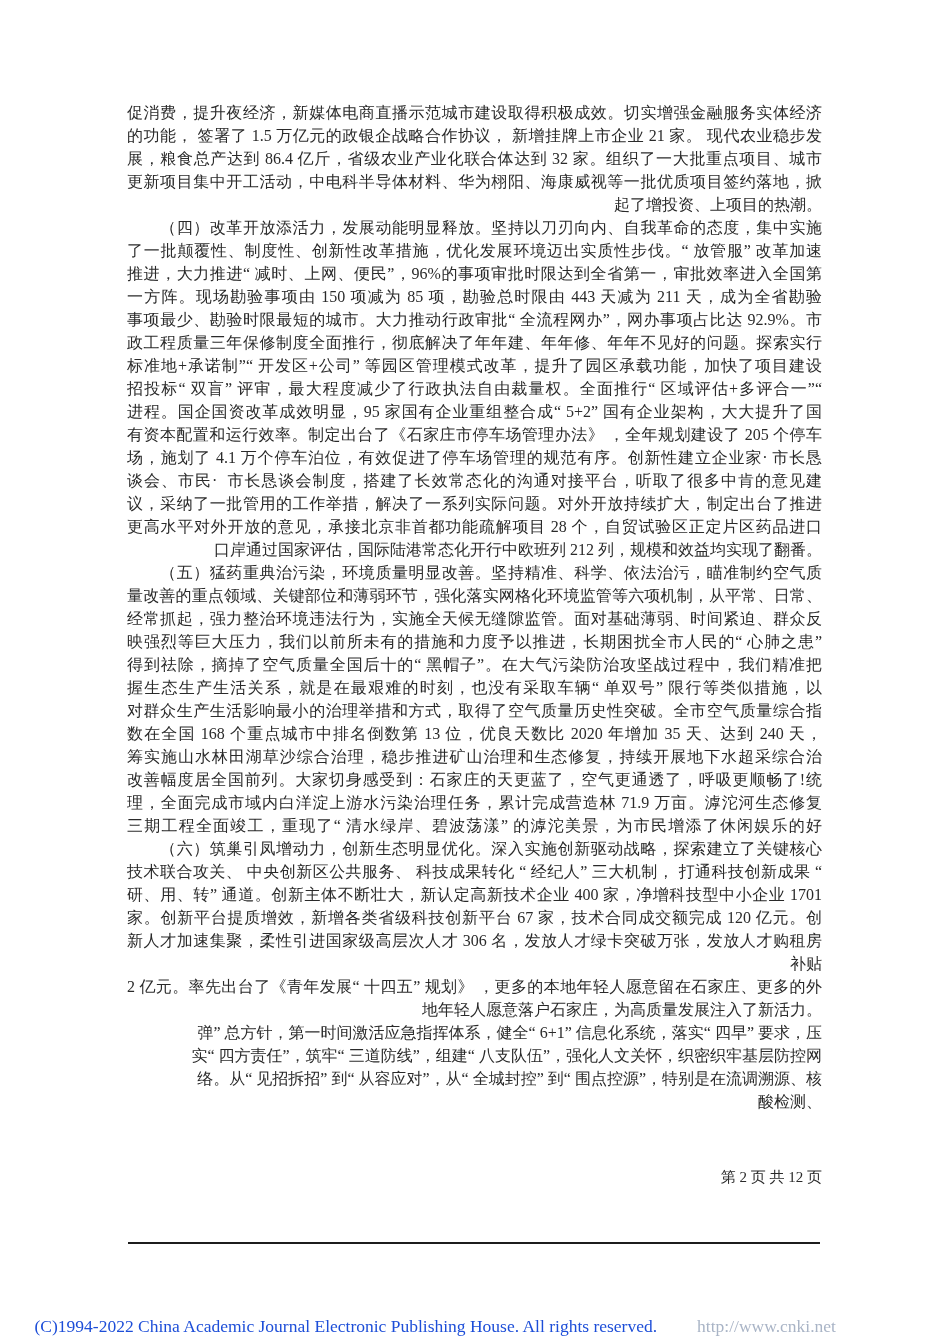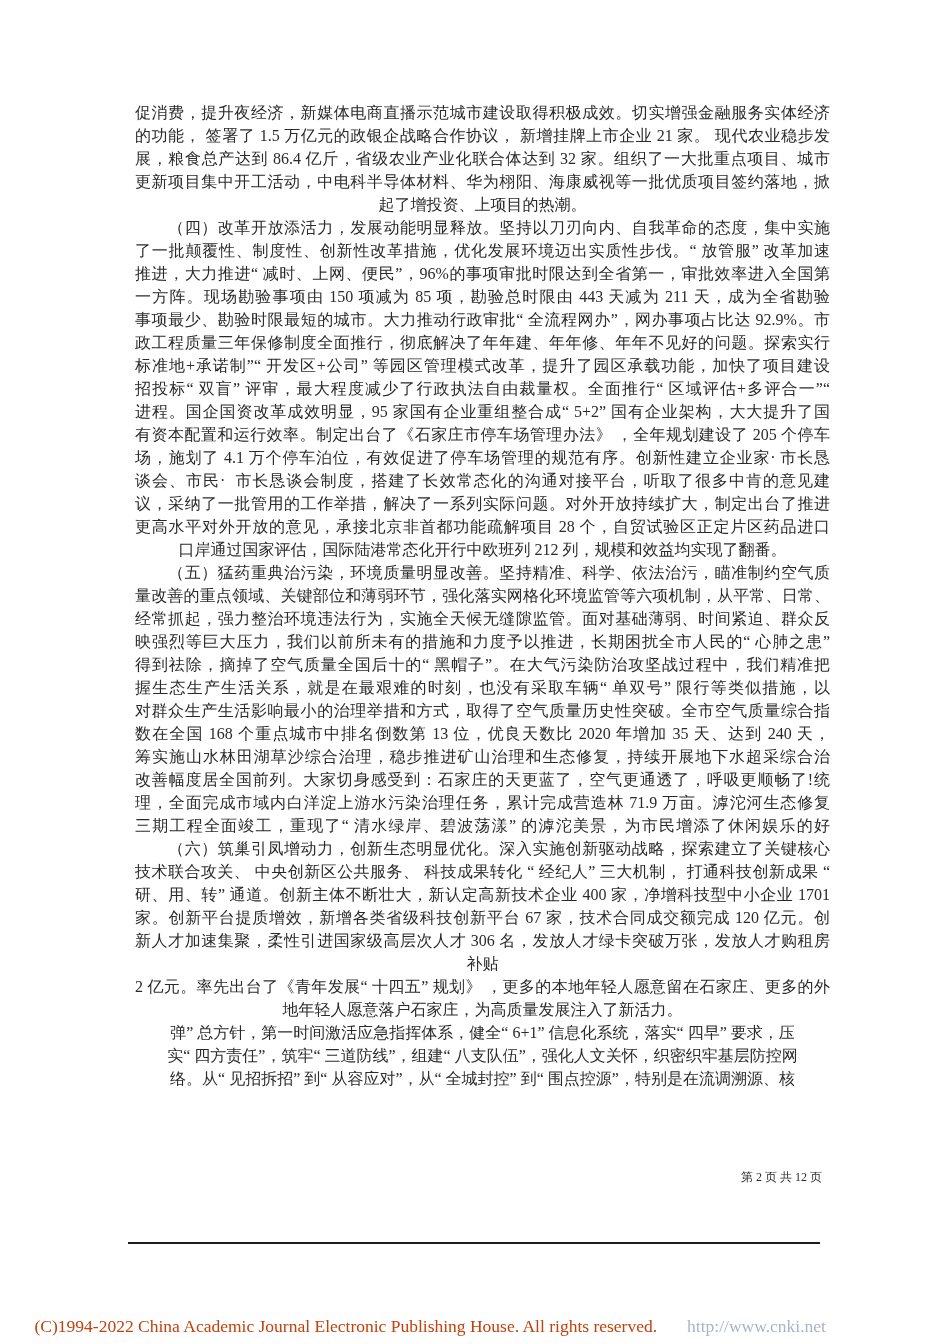--- a/index.html
+++ b/index.html
@@ -16,39 +16,38 @@
     font-family: "Liberation Serif", "DejaVu Serif", serif;
     color: #2a2a2a;
   }
   .body-text {
     position: absolute;
     left: 127px;
     top: 101px;
     width: 695px;
     font-size: 16px;
     line-height: 23px;
-    text-align: center;
-    margin-left: 8px;
+    text-align: right;
   }
   .line {
     height: 23px;
     white-space: pre-wrap;
     overflow: hidden;
     text-justify: inter-character;
   }
   .line.j {
     text-align-last: justify;
   }
   .page-number {
     position: absolute;
     left: 127px;
     top: 1166px;
     width: 695px;
     text-align: right;
-    font-size: 12px;
+    font-size: 15px;
     line-height: 23px;
     white-space: pre;
   }
   .divider {
     position: absolute;
     left: 128px;
     top: 1242px;
     width: 692px;
     height: 2px;
     background: #1c1c1c;
@@ -56,21 +55,21 @@
   .watermark {
     position: absolute;
     left: 17px;
     top: 1293px;
     width: 920px;
     font-size: 17.5px;
     line-height: 22px;
     white-space: pre;
   }
   .watermark .url {
-    margin-left: 30px;
+    margin-left: 40px;
   }
 </style>
 </head>
 <body>
 
 <div class="page">
 
   <div class="body-text">
       <div>
         <div class="line j"><span>促消费，提升夜经济，新媒体电商直播示范城市建设取得积极成效。切实增强金融服务实体经济</span></div>
@@ -117,24 +116,25 @@
         <div class="line j"><span>家。创新平台提质增效，新增各类省级科技创新平台 67 家，技术合同成交额完成 120 亿元。创</span></div>
         <div class="line j"><span>新人才加速集聚，柔性引进国家级高层次人才 306 名，发放人才绿卡突破万张，发放人才购租房</span></div>
         <div class="line"><span>补贴</span></div>
         <div class="line j"><span>2 亿元。率先出台了《青年发展“ 十四五” 规划》 ，更多的本地年轻人愿意留在石家庄、更多的外</span></div>
         <div class="line"><span>地年轻人愿意落户石家庄，为高质量发展注入了新活力。</span></div>
       </div>
       <div>
         <div class="line"><span>弹” 总方针，第一时间激活应急指挥体系，健全“ 6+1” 信息化系统，落实“ 四早” 要求，压</span></div>
         <div class="line"><span>实“ 四方责任”，筑牢“ 三道防线”，组建“ 八支队伍”，强化人文关怀，织密织牢基层防控网</span></div>
         <div class="line"><span>络。从“ 见招拆招” 到“ 从容应对”，从“ 全城封控” 到“ 围点控源”，特别是在流调溯源、核</span></div>
+        <div class="line"><span>酸检测、</span></div>
       </div>
     </div>
 
   <div class="page-number">第 2 页 共 12 页</div>
 
   <div class="divider"></div>
 
   <div class="watermark">
-    <span style="color: #c2410c;">(C)1994-2022 China Academic Journal Electronic Publishing House. All rights reserved.</span><span class="url" style="color: rgb(169, 180, 198);">http://www.cnki.net</span>
+    <span style="color: #1d4ed8;">(C)1994-2022 China Academic Journal Electronic Publishing House. All rights reserved.</span><span class="url" style="color: rgb(169, 180, 198);">http://www.cnki.net</span>
   </div>
 
 </div>
 
 </body></html>

